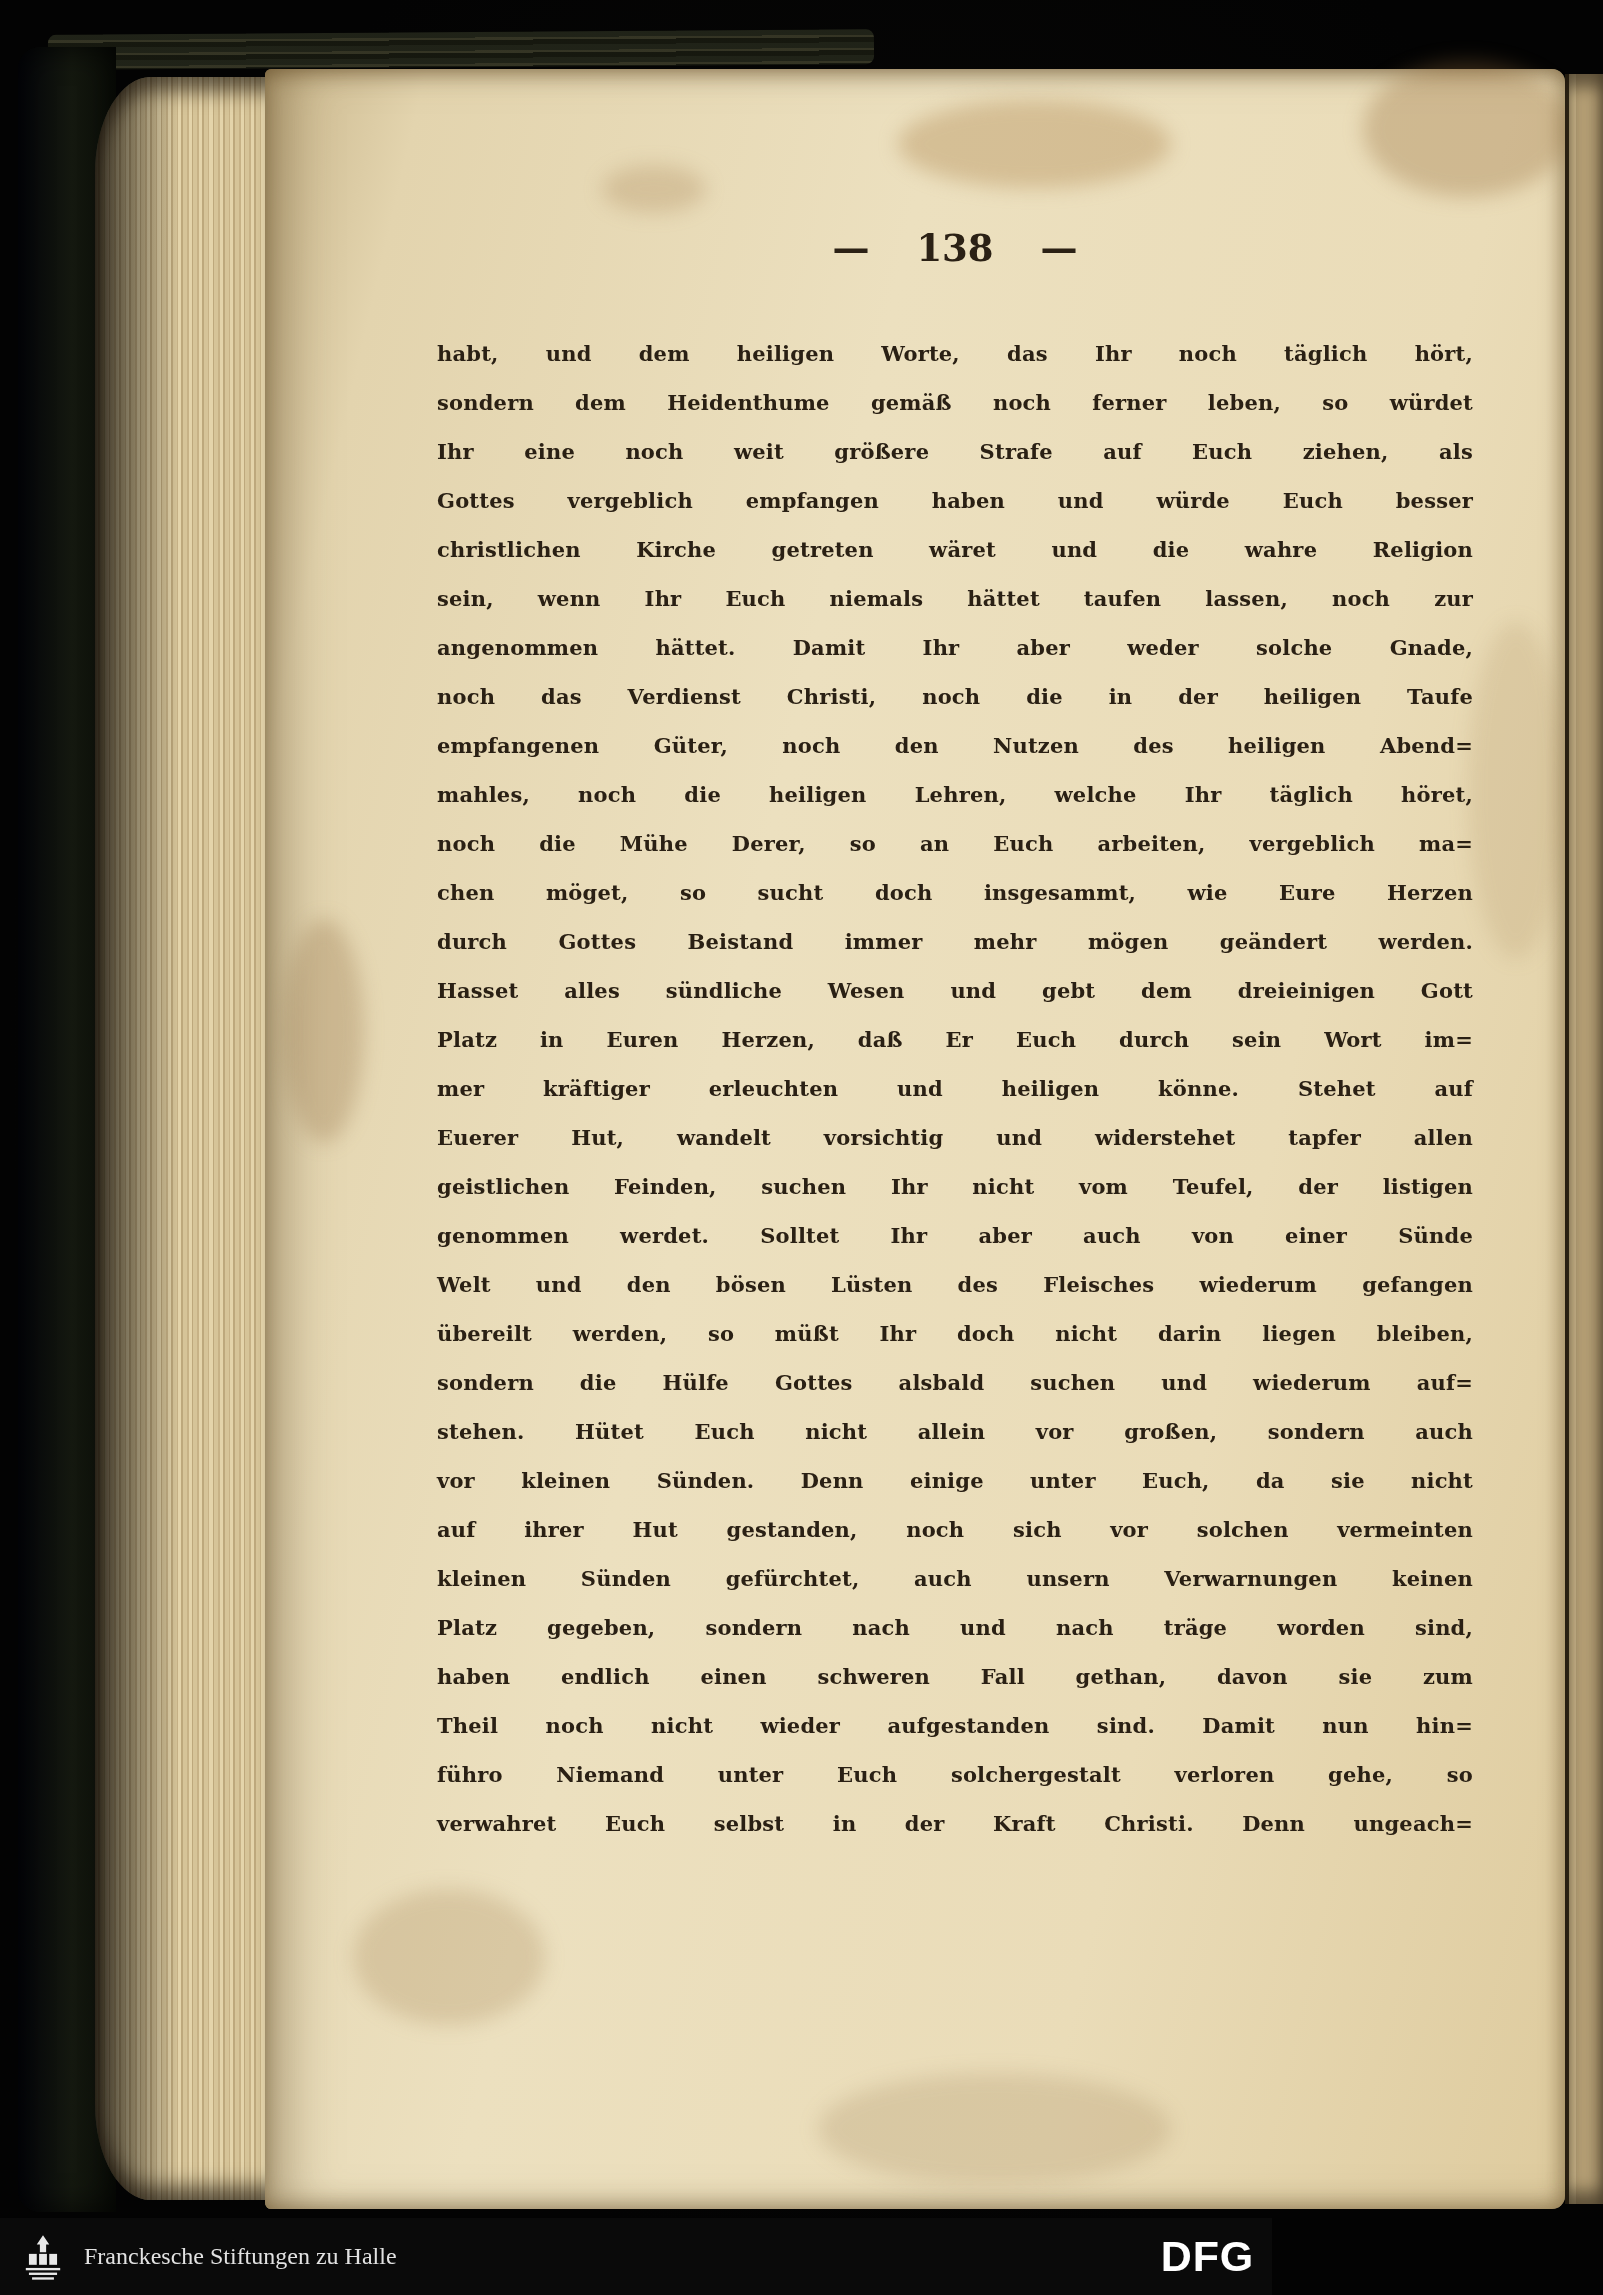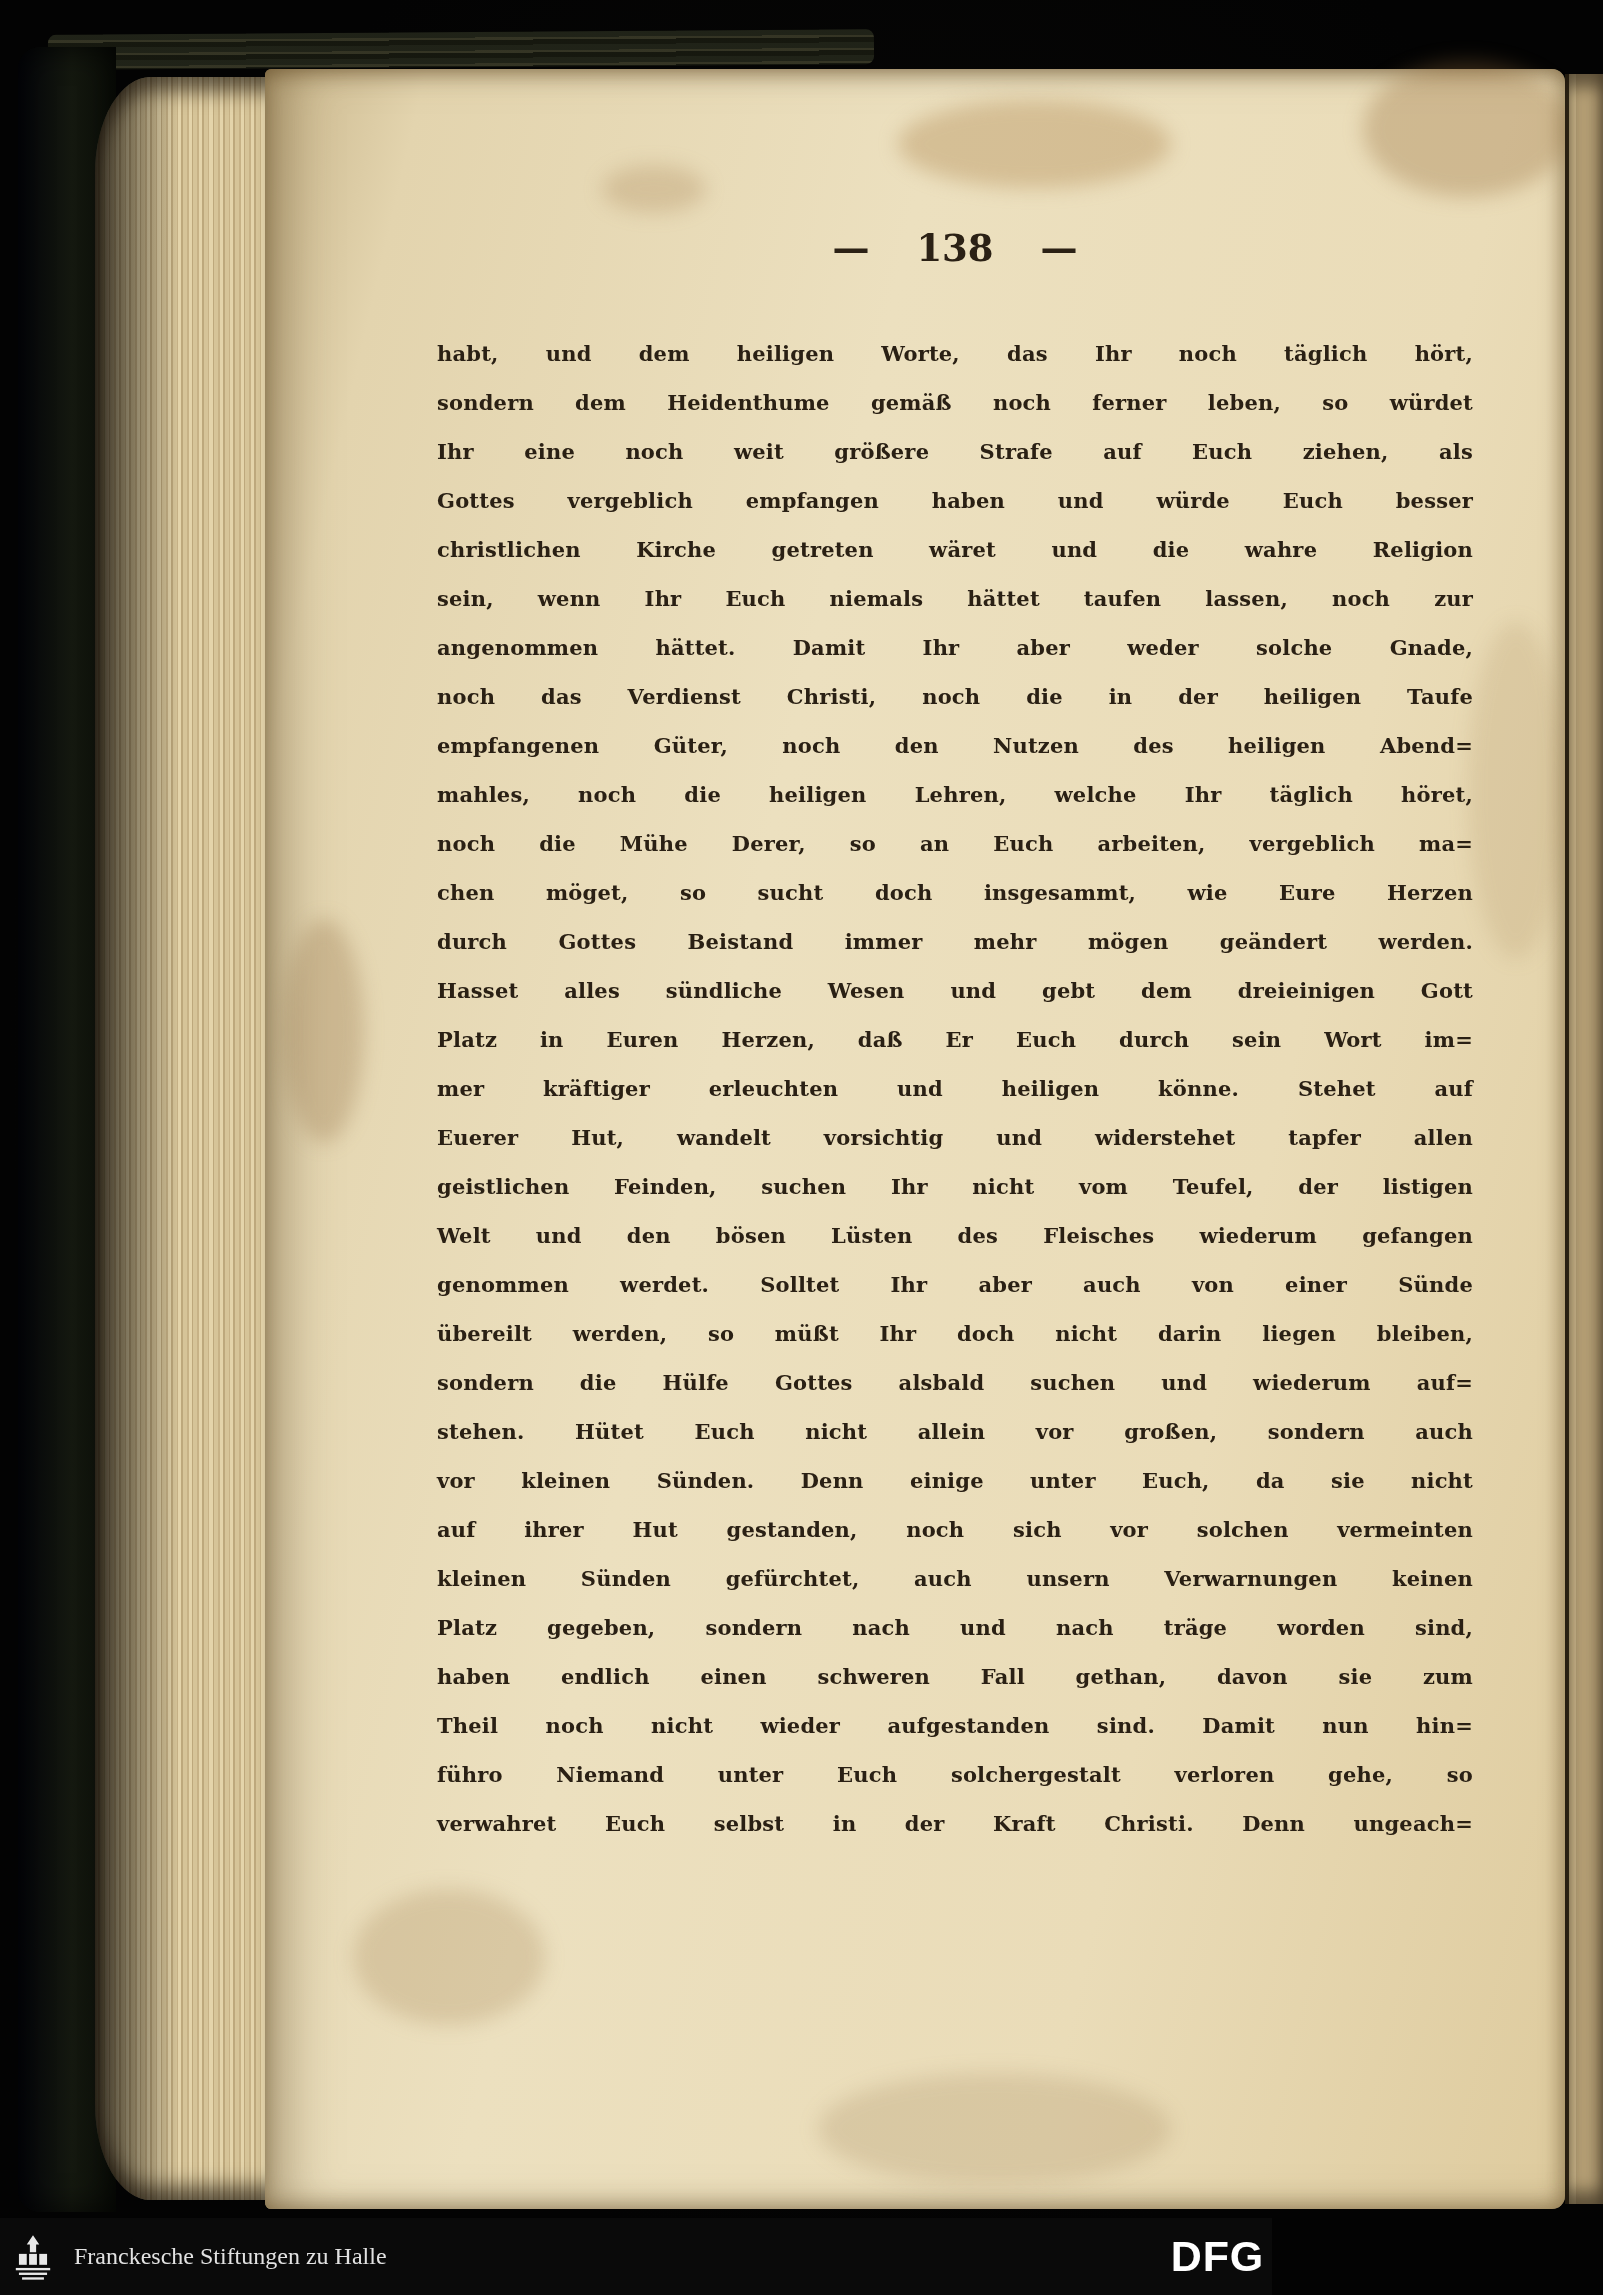--- a/index.html
+++ b/index.html
@@ -117,21 +117,21 @@
 
   
   .footer-bar {
     position: absolute;
     left: 0; bottom: 0;
     width: 1272px; height: 77px;
     background: rgba(12,12,12,0.82);
     display: flex;
     align-items: center;
     justify-content: space-between;
-    padding: 0 8px;
+    padding: 0 18px;
     box-sizing: border-box;
   }
   .footer-left {
     display: flex;
     align-items: center;
     gap: 16px;
   }
   .footer-logo {
     width: 50px; height: 50px;
     flex: 0 0 auto;
@@ -186,22 +186,22 @@
         <div class="line">empfangenen Güter, noch den Nutzen des heiligen Abend=</div>
         <div class="line">mahles, noch die heiligen Lehren, welche Ihr täglich höret,</div>
         <div class="line">noch die Mühe Derer, so an Euch arbeiten, vergeblich ma=</div>
         <div class="line">chen möget, so sucht doch insgesammt, wie Eure Herzen</div>
         <div class="line">durch Gottes Beistand immer mehr mögen geändert werden.</div>
         <div class="line">Hasset alles sündliche Wesen und gebt dem dreieinigen Gott</div>
         <div class="line">Platz in Euren Herzen, daß Er Euch durch sein Wort im=</div>
         <div class="line">mer kräftiger erleuchten und heiligen könne.  Stehet auf</div>
         <div class="line">Euerer Hut, wandelt vorsichtig und widerstehet tapfer allen</div>
         <div class="line">geistlichen Feinden, suchen Ihr nicht vom Teufel, der listigen</div>
+        <div class="line">genommen werdet.  Solltet Ihr aber auch von einer Sünde</div>
         <div class="line">Welt und den bösen Lüsten des Fleisches wiederum gefangen</div>
-        <div class="line">genommen werdet.  Solltet Ihr aber auch von einer Sünde</div>
         <div class="line">übereilt werden, so müßt Ihr doch nicht darin liegen bleiben,</div>
         <div class="line">sondern die Hülfe Gottes alsbald suchen und wiederum auf=</div>
         <div class="line">stehen.  Hütet Euch nicht allein vor großen, sondern auch</div>
         <div class="line">vor kleinen Sünden.  Denn einige unter Euch, da sie nicht</div>
         <div class="line">auf ihrer Hut gestanden, noch sich vor solchen vermeinten</div>
         <div class="line">kleinen Sünden gefürchtet, auch unsern Verwarnungen keinen</div>
         <div class="line">Platz gegeben, sondern nach und nach träge worden sind,</div>
         <div class="line">haben endlich einen schweren Fall gethan, davon sie zum</div>
         <div class="line">Theil noch nicht wieder aufgestanden sind.  Damit nun hin=</div>
         <div class="line">führo Niemand unter Euch solchergestalt verloren gehe, so</div>

